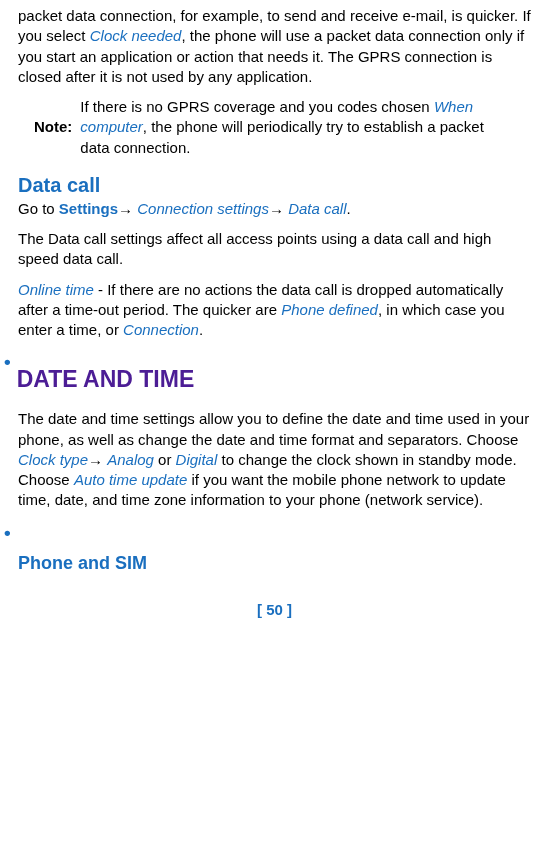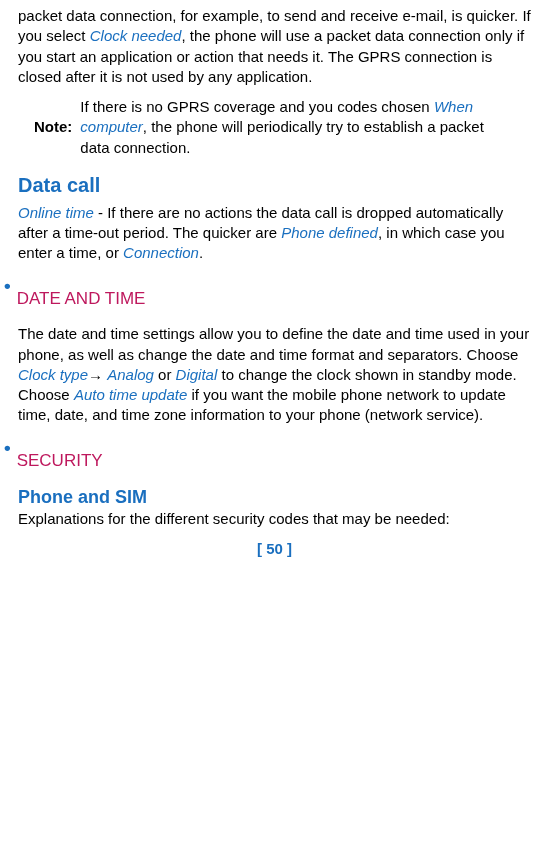--- a/index.html
+++ b/index.html
@@ -22,76 +22,78 @@
   .note-row { display: flex; margin: 10px 16px; align-items: center; }
   .note-label { font-weight: bold; white-space: nowrap; margin-right: 8px; }
   .note-body { flex: 1; }
   h2.blue-mid {
     color: #1a6fbf;
     font-weight: bold;
     font-size: 20px;
     margin: 14px 0 0 0;
   }
   h2.blue-big {
-    color: #be185d;
-    font-weight: normal;
-    font-size: 17px;
+    color: #4c1d95;
+    font-weight: bold;
+    font-size: 23px;
     margin: 18px 0 10px 0;
   }
   .bullet-row { display: flex; align-items: flex-start; margin-left: -14px;}
   .bullet-dot { color: #1a6fbf; font-size: 19px; line-height: 1.3; margin-right: 6px; font-weight: bold; }
   h3.blue-sub {
     color: #1a6fbf;
     font-weight: bold;
     font-size: 18px;
     margin: 6px 0 0 0;
   }
-  .pagenum { text-align: center; color: #1a6fbf; font-weight: bold; font-size: 15px; margin-top: 8px; }
+  .pagenum { text-align: center; color: #1a6fbf; font-weight: bold; font-size: 15px; margin-top: 24px; }
   .pagenum .br { color: #1a6fbf; }
 </style>
 </head>
 <body>
 <div class="page">
 
 <p>
   <span>packet data connection, for example, to send and receive e-mail, is quicker. If you select </span><span class="link">Clock needed</span><span>, the phone will use a packet data connection only if you start an application or action that needs it. The GPRS connection is closed after it is not used by any application.</span>
 </p>
 
 <div class="note-row">
   <div class="note-label">Note:</div>
   <div class="note-body">
     <span>If there is no GPRS coverage and you codes chosen </span><span class="link">When computer</span><span>, the phone will periodically try to establish a packet data connection.</span>
   </div>
 </div>
 
 
 <h2 class="blue-mid">Data call</h2>
 
+<p style="margin-top:0;">
+  <span>Go to </span><span class="link-b">Settings</span><span class="arrow">→ </span><span class="link">Connection settings</span><span class="arrow">→ </span><span class="link">Data call</span><span>.</span>
+</p>
 
+<p>The Data call settings affect all access points using a data call and high speed data call.</p>
 
 <p>
   <span class="link">Online time</span><span> - If there are no actions the data call is dropped automatically after a time-out period. The quicker are </span><span class="link">Phone defined</span><span>, in which case you enter a time, or </span><span class="link">Connection</span><span>.</span>
 </p>
 
 <div class="bullet-row">
   <div class="bullet-dot">•</div>
   <h2 class="blue-big" style="margin:14px 0 10px 0;">DATE AND TIME</h2>
 </div>
 
 <p>
   <span>The date and time settings allow you to define the date and time used in your phone, as well as change the date and time format and separators. Choose </span><span class="link">Clock type</span><span class="arrow">→ </span><span class="link">Analog</span><span> or </span><span class="link">Digital</span><span> to change the clock shown in standby mode.  Choose </span><span class="link">Auto time update</span><span> if you want the mobile phone network to update time, date, and time zone information to your phone (network service).</span>
 </p>
 
 
 <div class="bullet-row">
   <div class="bullet-dot">•</div>
-  <h2 class="blue-big" style="margin:14px 0 6px 0;">SECURITY</h2>
 </div>
 
 <h3 class="blue-sub">Phone and SIM</h3>
 
-<p style="margin-top:0;">Explanations for the different security codes that may be needed:</p>
 
 <div class="pagenum">
   <span class="br">[ </span><span>50</span><span class="br"> ]</span>
 </div>
 
 </div>
 
 </body></html>

